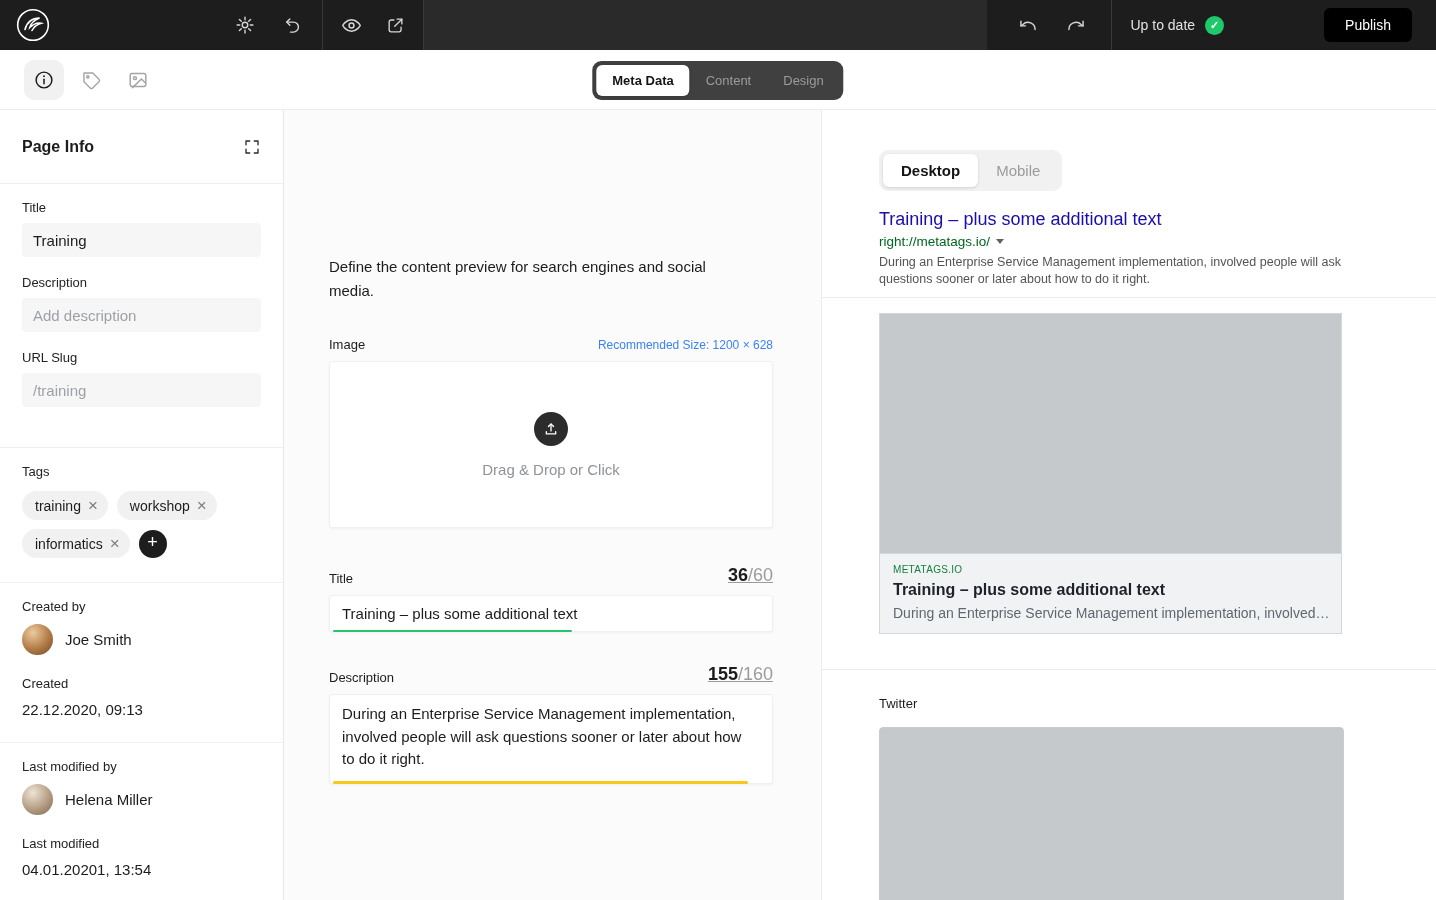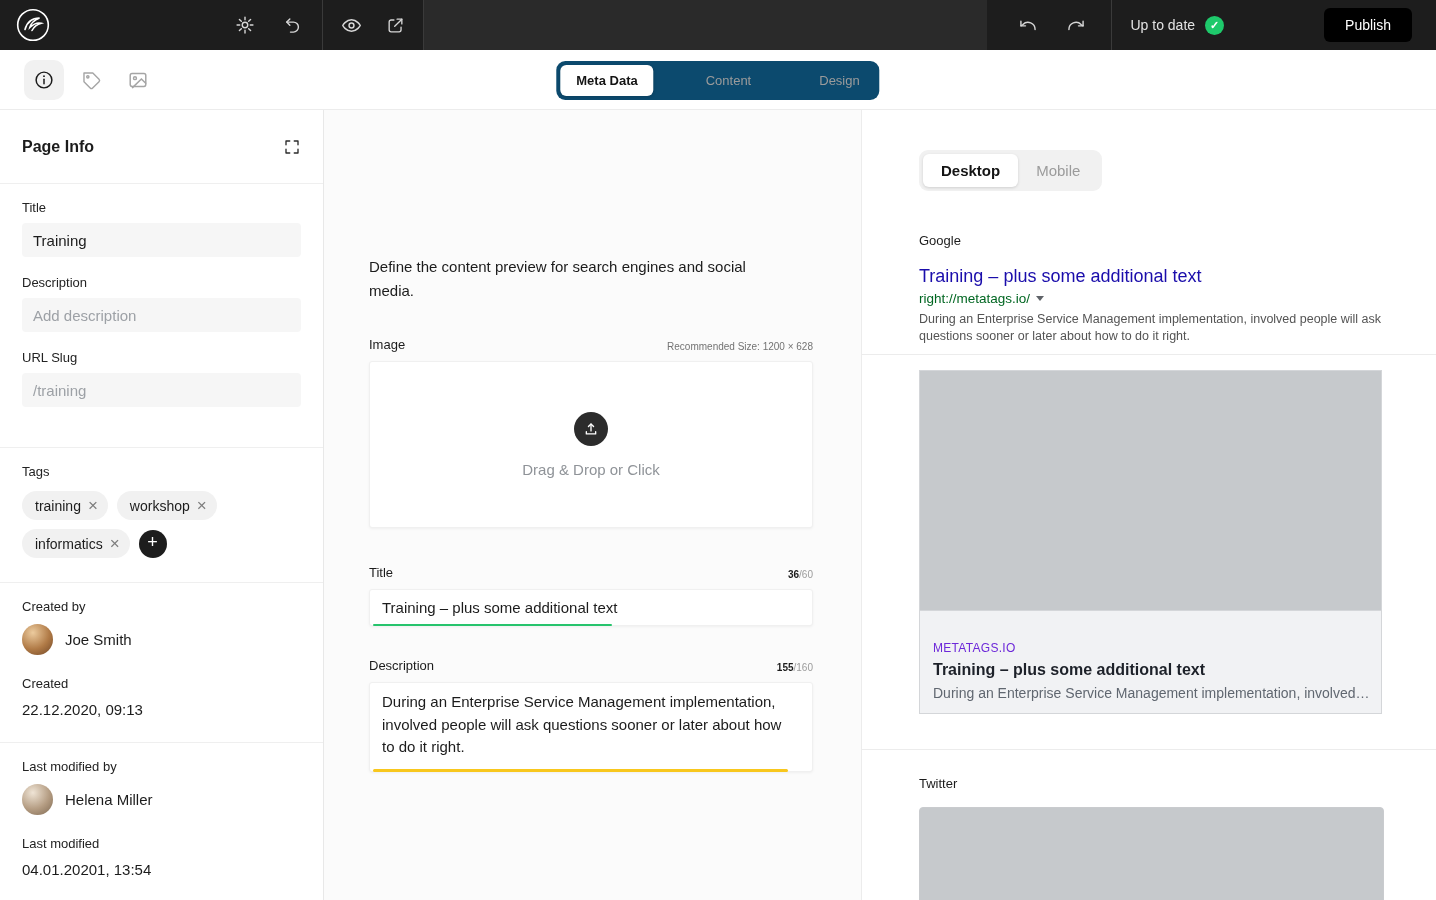--- a/index.html
+++ b/index.html
@@ -24,29 +24,29 @@
   .publish-btn { margin-left:100px; background:#000; color:#fff; font-size:14px;
     padding:9px 21px; border-radius:6px; }
   .gap22 { margin-left:22px; }
 
   
   .toolbar { height:60px; background:#fff; border-bottom:1px solid #ececec; position:relative; }
   .tool-icons { position:absolute; left:24px; top:10px; display:flex; gap:7px; align-items:center; }
   .icon-btn { width:40px; height:40px; border-radius:10px; display:flex; align-items:center; justify-content:center; }
   .icon-btn.active { background:#f1f1f1; }
   .tabs { position:absolute; left:50%; top:11px; transform:translateX(-50%);
-    background:#0c4a6e; border-radius:9px; padding:4px; display:flex;gap:36px; }
+    background:#404040; border-radius:9px; padding:4px; display:flex; }
   .tab { padding:8px 16px; font-size:13px; color:#9b9b9b; border-radius:6px; white-space:nowrap; }
   .tab.active { background:#fff; color:#141414; font-weight:700; box-shadow:0 1px 3px rgba(0,0,0,.14); }
 
   
   .content { display:flex; height:790px; }
 
   
-  .sidebar { width:324px; background:#fff; border-right:1px solid #e8e8e8; overflow:hidden; }
+  .sidebar { width:284px; background:#fff; border-right:1px solid #e8e8e8; overflow:hidden; }
   .sb-header { height:73px; display:flex; align-items:center; justify-content:space-between; padding:0 22px; }
   .sb-title { font-size:16px; font-weight:700; }
   .sb-section { border-top:1px solid #efefef; padding:16px 22px 24px; }
   .sb-label { font-size:13px; color:#232323; margin-bottom:8px; }
   .sb-input { display:block; width:100%; height:34px; background:#f6f6f6; border:none; border-radius:4px;
     padding:0 11px; font-size:15px; color:#1c1c1c; margin-bottom:18px; }
   .sb-input::placeholder { color:#9da1a6; }
   .sb-input.muted { color:#9da1a6; }
   .sb-input.last { margin-bottom:16px; }
   .tag-rows { display:flex; flex-wrap:wrap; gap:9px; align-items:center; margin-top:12px; }
@@ -60,22 +60,22 @@
   .avatar.joe { background:radial-gradient(circle at 35% 28%, #eccb9e 0%, #b07a46 55%, #6e4526 100%); }
   .avatar.helena { background:radial-gradient(circle at 35% 28%, #efe4d5 0%, #b49c82 55%, #7c6750 100%); }
   .person-name { font-size:15px; }
   .timestamp { font-size:15px; margin-top:10px; }
 
   
   .editor { width:538px; background:#fbfbfb; border-right:1px solid #ececec; padding:145px 48px 0 45px; }
   .intro { font-size:15px; line-height:24px; margin:0 0 34px; max-width:400px; color:#1c1c1c; }
   .field-row { display:flex; justify-content:space-between; align-items:flex-end; margin-bottom:9px; }
   .field-label { font-size:13px; color:#1c1c1c; }
-  .hint { font-size:10px; color:#737373; }
-  .count { font-size:10px; color:#9b9b9b; }
+  .hint { font-size:12px; color:#3b82f6; }
+  .count { font-size:18px; color:#9b9b9b;text-decoration:underline; }
   .count .cur { color:#1c1c1c; font-weight:700; }
   .dropzone { background:#fff; border:1px solid #f0f0f0; box-shadow:0 1px 3px rgba(0,0,0,.05);
     border-radius:3px; height:167px; display:flex; flex-direction:column; align-items:center;
     justify-content:center; gap:15px; margin-bottom:37px; }
   .up-circle { width:34px; height:34px; border-radius:50%; background:#2c2c2c;
     display:flex; align-items:center; justify-content:center; }
   .dz-text { font-size:15px; color:#8f9398; }
   .field-card { background:#fff; border:1px solid #f0f0f0; box-shadow:0 1px 3px rgba(0,0,0,.05);
     border-radius:3px; position:relative; margin-bottom:32px; }
   .title-input { width:100%; border:none; background:transparent; padding:9px 12px; font-size:15px; color:#1c1c1c; }
@@ -97,21 +97,21 @@
   .g-caret { width:0; height:0; border-left:4px solid transparent; border-right:4px solid transparent;
     border-top:5px solid #5f6368; }
   .g-desc { margin-top:5px; font-size:12.5px; line-height:16.5px; color:#545454; width:470px; }
   .prev-hr { height:1px; background:#ececec; margin-left:-57px; }
   .hr-google { margin-top:10px; }
   .hr-facebook { margin-top:35px; }
   .fb-label { margin-top:26px; }
   .fb-card { width:463px; margin-top:15px; border:1px solid #d4d6d9; background:#f1f2f4; }
   .fb-image { height:240px; background:#c6c9cc; border-bottom:1px solid #d4d6d9; }
   .fb-footer { padding:10px 13px 12px; }
-  .fb-domain { font-size:12px; color:#6d28d9; letter-spacing:.3px; text-transform:uppercase;margin-top:20px; }
+  .fb-domain { font-size:10px; color:#15803d; letter-spacing:.3px; text-transform:uppercase; }
   .fb-title { font-size:16px; font-weight:700; color:#1d2129; margin-top:6px; }
   .fb-desc { font-size:14px; color:#606770; margin-top:6px; width:437px;
     white-space:nowrap; overflow:hidden; text-overflow:ellipsis; }
   .tw-label { margin-top:26px; }
   .tw-card { width:465px; margin-top:16px; height:300px; border:1px solid #c9cbce;
     background:#c6c9cc; border-radius:4px 4px 0 0; }
 
   svg { display:block; }
 </style>
 </head>
@@ -306,21 +306,20 @@
       <span class="underline yellow"></span>
     </div>
   </section>
 
   <section class="preview">
     <div class="device-toggle">
       <button class="device-tab active">Desktop</button>
       <button class="device-tab">Mobile</button>
     </div>
 
-    <div class="prev-label google-label">Google</div>
     <div>
       <a class="g-title">Training – plus some additional text</a>
       <div class="g-url">
         <span>right://metatags.io/</span>
         <span class="g-caret"></span>
       </div>
       <div class="g-desc">During an Enterprise Service Management implementation, involved people will ask questions sooner or later about how to do it right.</div>
     </div>
 
     <div class="prev-hr hr-google"></div>

